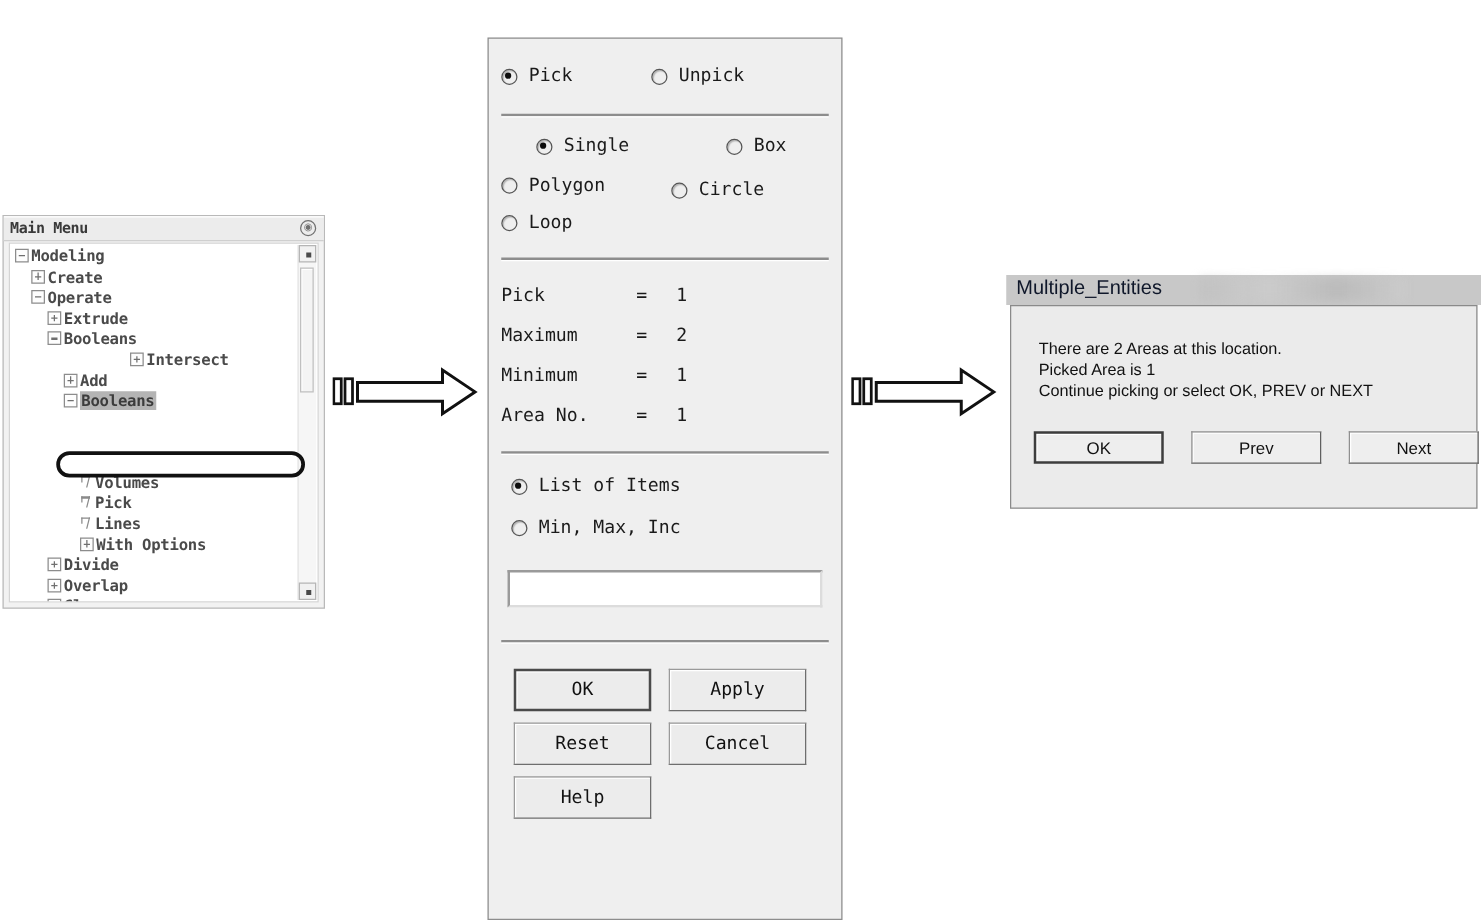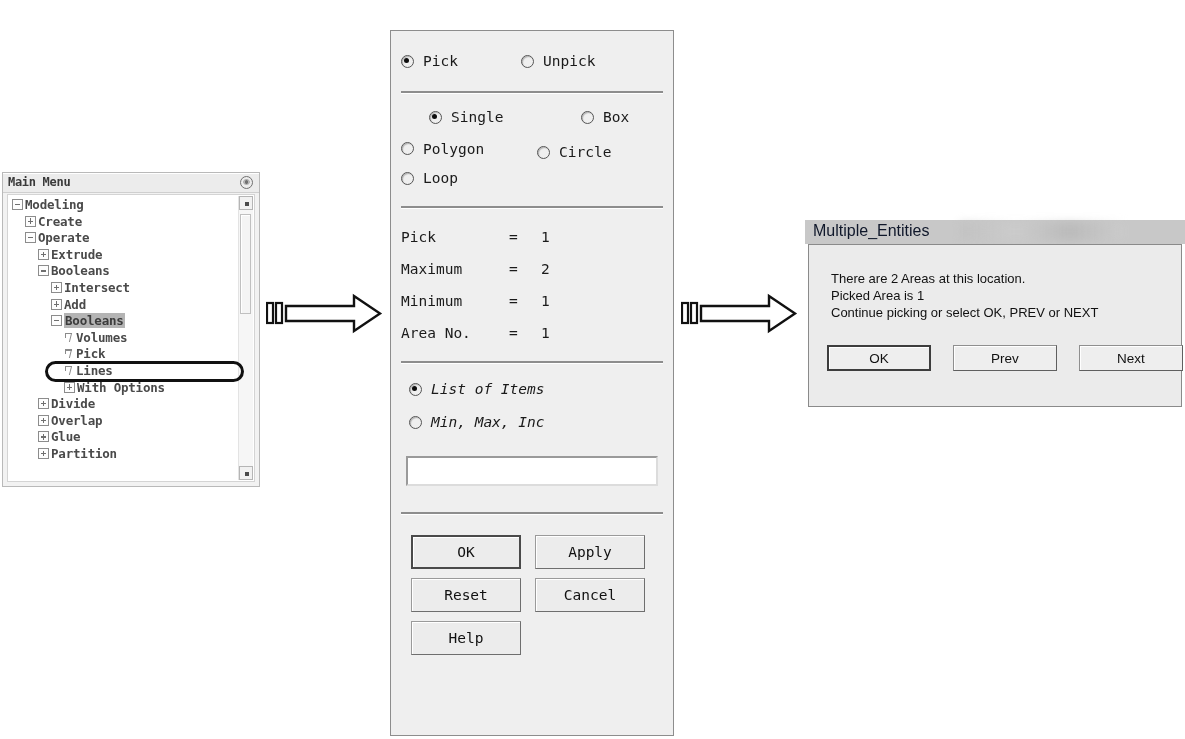--- a/index.html
+++ b/index.html
@@ -311,24 +311,24 @@
     <span id="main-menu-title">Main Menu</span>
     <span id="main-menu-pin">◉</span>
   </div>
   <div id="main-menu-body">
     <div id="tree">
         <div class="tree-row" style="padding-left: 0px;"><span class="tico box"></span><span class="lbl">Modeling</span></div>
         <div class="tree-row" style="padding-left: 13px;"><span class="tico box plus"></span><span class="lbl">Create</span></div>
         <div class="tree-row" style="padding-left: 13px;"><span class="tico box"></span><span class="lbl">Operate</span></div>
         <div class="tree-row" style="padding-left: 26px;"><span class="tico box plus"></span><span class="lbl">Extrude</span></div>
         <div class="tree-row" style="padding-left: 26px;"><span class="tico box"></span><span class="lbl">Booleans</span></div>
-        <div class="tree-row" style="padding-left: 39px;"><span class="tico box plus"></span><span class="lbl">Intersect</span></div>
+        <div class="tree-row" style="padding-left: 39px; text-align: center;"><span class="tico box plus"></span><span class="lbl">Intersect</span></div>
         <div class="tree-row" style="padding-left: 39px;"><span class="tico box plus"></span><span class="lbl">Add</span></div>
         <div class="tree-row selected" style="padding-left: 39px;"><span class="tico box"></span><span class="lbl">Booleans</span></div>
-        <div class="tree-row" style="padding-left: 52px;"><span class="tico leaf"><span class="tail"></span></span><span class="lbl">Volumes</span></div>
+        <div class="tree-row" style="padding-left: 52px; margin-top: 48px;"><span class="tico leaf"><span class="tail"></span></span><span class="lbl">Volumes</span></div>
         <div class="tree-row" style="padding-left: 52px;"><span class="tico leaf"><span class="tail"></span></span><span class="lbl">Pick</span></div>
         <div class="tree-row" style="padding-left: 52px;"><span class="tico leaf"><span class="tail"></span></span><span class="lbl">Lines</span></div>
         <div class="tree-row" style="padding-left: 52px;"><span class="tico box plus"></span><span class="lbl">With Options</span></div>
         <div class="tree-row" style="padding-left: 26px;"><span class="tico box plus"></span><span class="lbl">Divide</span></div>
         <div class="tree-row" style="padding-left: 26px;"><span class="tico box plus"></span><span class="lbl">Overlap</span></div>
         <div class="tree-row" style="padding-left: 26px;"><span class="tico box plus"></span><span class="lbl">Glue</span></div>
         <div class="tree-row" style="padding-left: 26px;"><span class="tico box plus"></span><span class="lbl">Partition</span></div>
       </div>
     <div id="tree-scrollbar">
       <div class="sb-btn" id="sb-up"></div>
@@ -415,21 +415,21 @@
         </div>
         <div class="stat-row">
           <span class="stat-label">Area No.</span>
           <span class="stat-eq">=</span>
           <span class="stat-val">1</span>
         </div>
       </div>
 
       <div class="hr" style="margin-top:20px;"></div>
 
-      <div style="margin-top:17px;font-style:italic;">
+      <div style="margin-top:17px;">
         <div class="radio" style="margin-left:8px;">
           <span class="rbox on"></span>
           <span>List of Items</span>
         </div>
         <div class="radio" style="margin-left:8px;margin-top:17px;">
           <span class="rbox"></span>
           <span>Min, Max, Inc</span>
         </div>
       </div>
 

